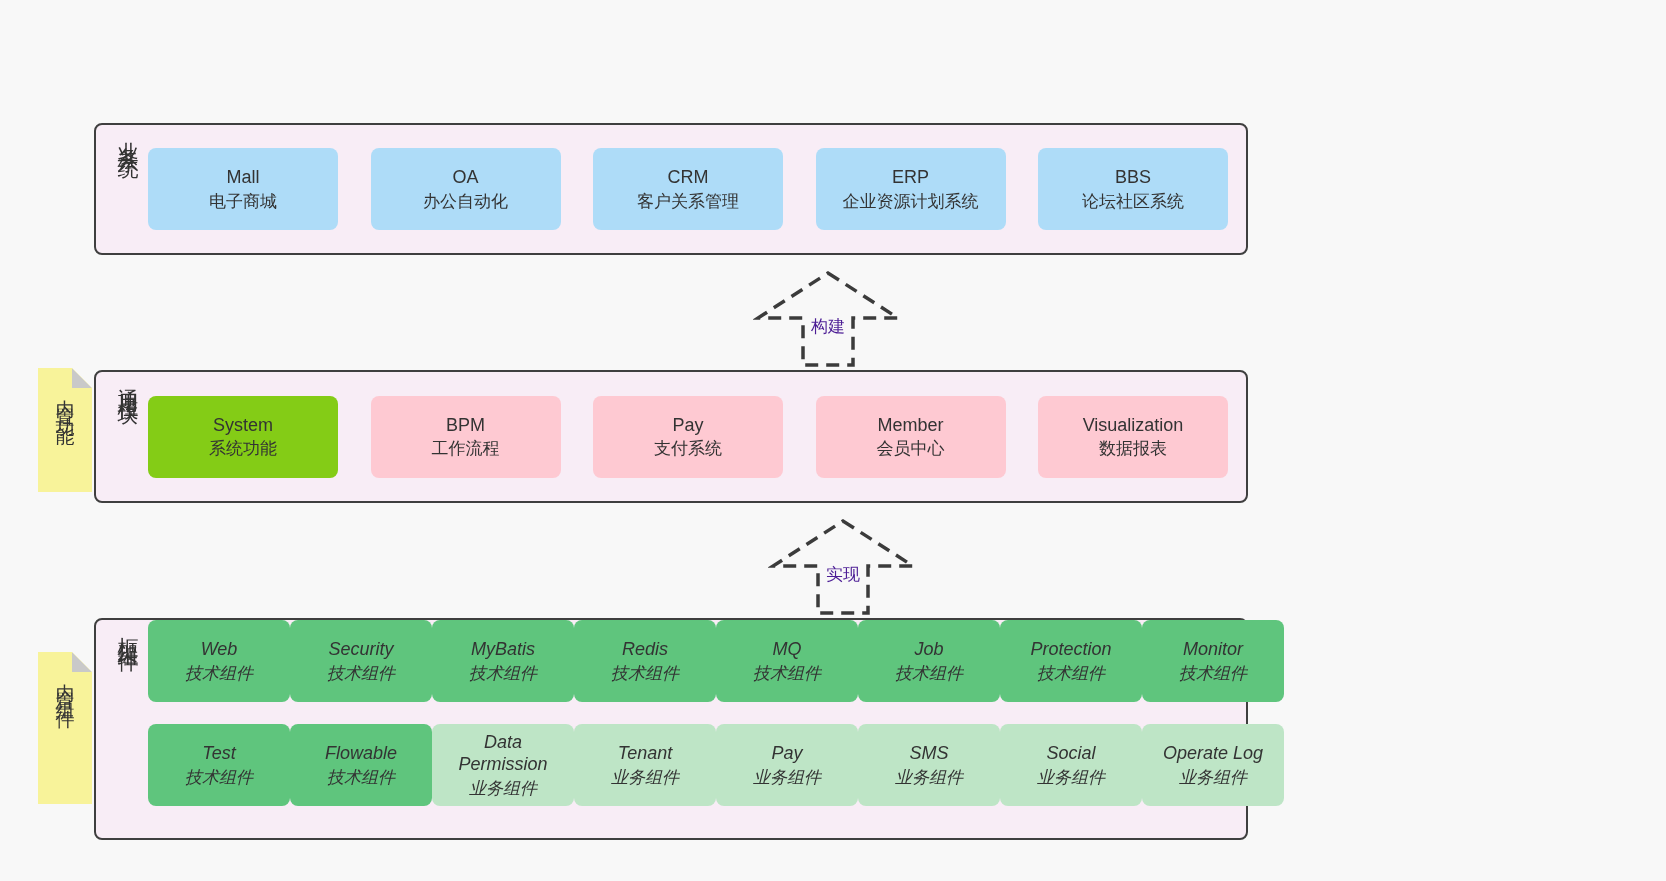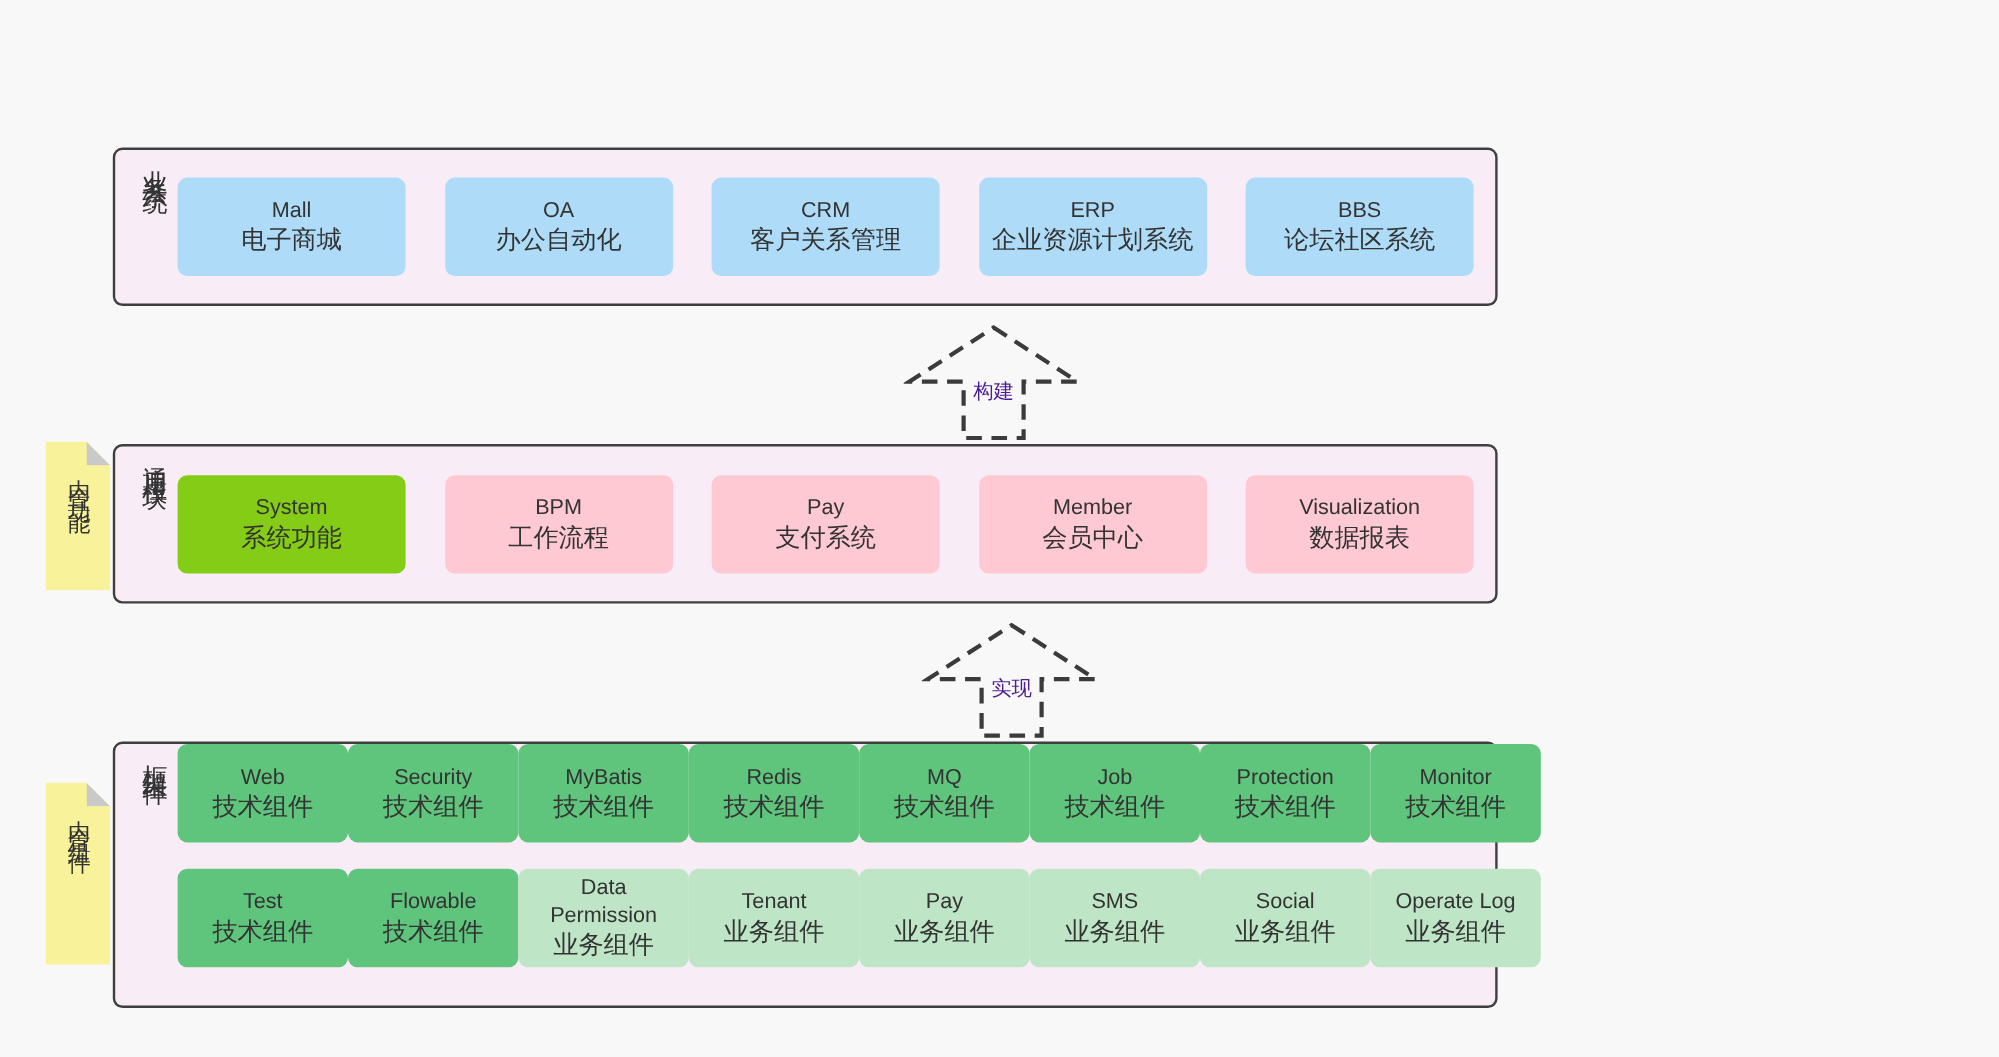--- a/index.html
+++ b/index.html
@@ -29,24 +29,24 @@
     align-items:center; padding:0 18px 0 6px;
   }
   .rows { flex:1 1 auto; display:flex; flex-direction:column; gap:22px; padding:0 18px 0 6px; }
   .row8 { display:flex; justify-content:space-between; }
   .box {
     box-sizing:border-box; border-radius:8px;
     display:flex; flex-direction:column; justify-content:center; align-items:center;
     text-align:center; color:#333;
   }
   .boxes6 .box { width:190px; height:82px; }
-  .row8  .box { width:142px; height:82px; }
+  .row8  .box { width:142px; height:82px;font-style:italic; }
   .box-name { font-size:18px; line-height:1.25; }
   .row8 .box-name { max-width:116px; }
-  .box-desc { font-size:21px; line-height:1.25; margin-top:2px; }
+  .box-desc { font-size:17px; line-height:1.25; margin-top:2px; }
   .v-blue        { background:#aedcf8; }
   .v-red         { background:#84cc16; }
   .v-pink        { background:#fec9d2; }
   .v-green       { background:#5fc57d; }
   .v-green-light { background:#bee5c6; }
   
   .note {
     position:absolute; left:38px; width:54px; background:#f8f39a; z-index:1;
     box-sizing:border-box; display:flex; justify-content:center; padding-top:16px;
     clip-path:polygon(0 0, calc(100% - 20px) 0, 100% 20px, 100% 100%, 0 100%);

